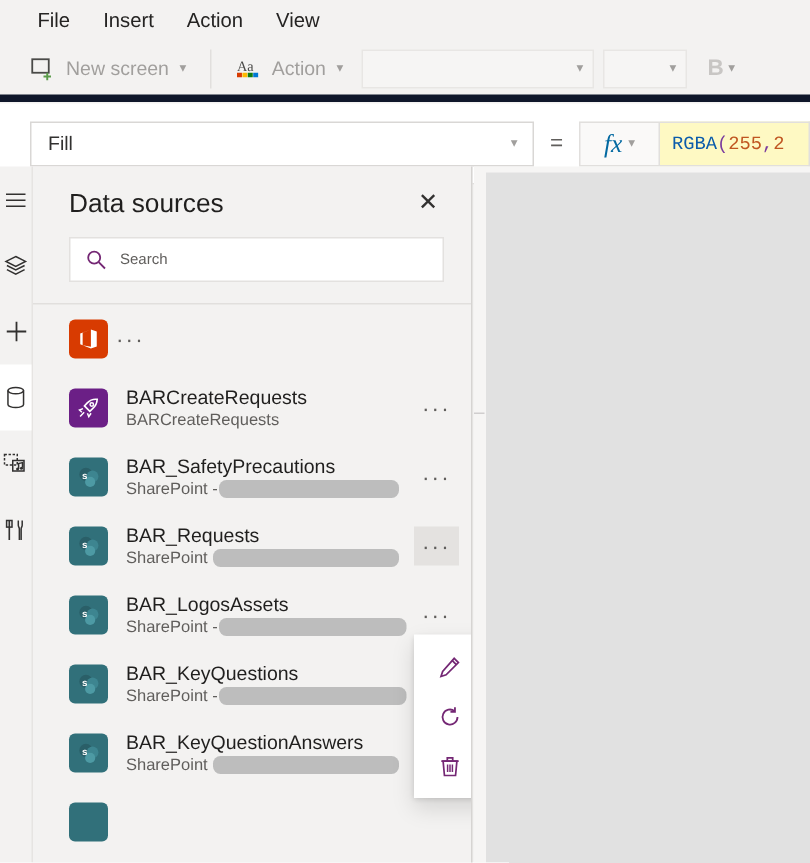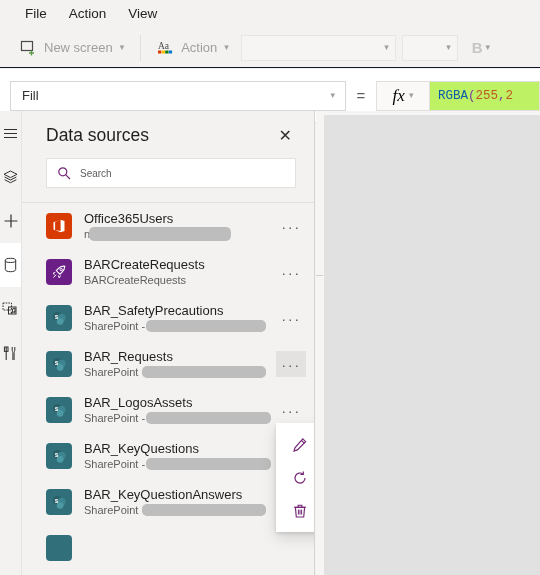--- a/index.html
+++ b/index.html
@@ -26,21 +26,21 @@
   .menu-item.active { font-weight: bold; color: #201f1e; }
   .menu-item.active::after {
     content: ""; position: absolute; left: 9px; right: 9px; bottom: 1px;
     height: 2px; background: #742774;
   }
 
   
   .ribbon {
     position: absolute; left: 0; top: 28px; width: 540px; height: 40px;
     background: #f3f2f1;
-    border-bottom: 1px solid #0f172a;
+    border-bottom: 5px solid #0f172a;
     display: flex; align-items: center; padding-left: 12px;
   }
   .rb-btn {
     display: flex; align-items: center; gap: 7px;
     height: 30px; padding: 0 8px; cursor: pointer;
     color: #a19f9d; font-size: 13px; white-space: nowrap;
   }
   .rb-sep {
     width: 1px; height: 26px; background: #e1dfdd; margin: 0 8px;
   }
@@ -57,37 +57,37 @@
   .bold-btn {
     width: 34px; height: 28px; margin-left: 6px;
     display: flex; align-items: center; justify-content: center; gap: 3px;
     font-size: 15px; color: #c8c6c4; cursor: pointer;
   }
 
   
   .formulabar {
     position: absolute; left: 0; top: 69px; width: 540px; height: 54px;
     background: #ffffff; border-bottom: 1px solid #e1dfdd;
-    display: flex; align-items: center; padding: 0 0 0 10px;
+    display: flex; align-items: center; padding: 0 0 0 20px;
   }
   .prop-select {
     width: 336px; height: 30px; border: 1px solid #d9d7d5; background: #fff;
     display: flex; align-items: center; justify-content: space-between;
     padding: 0 10px 0 11px; font-size: 13px; color: #323130; cursor: pointer;
   }
   .eq { width: 30px; text-align: center; font-size: 15px; color: #605e5c; }
   .fx-box {
     width: 54px; height: 30px; border: 1px solid #e1dfdd; background: #faf9f8;
     display: flex; align-items: center; justify-content: center; gap: 4px;
     cursor: pointer;
   }
-  .fx-glyph { font-family: "Liberation Serif", serif; font-style: italic; font-size: 17px; color: #000000; }
+  .fx-glyph { font-family: "Liberation Serif", serif; font-style: italic; font-size: 17px; color: #0369a1; }
   .formula-text {
     flex: 1; height: 30px; border: 1px solid #e1dfdd; border-left: none;
-    background: #bef264; display: flex; align-items: center; padding-left: 8px;
+    background: #fef9c3; display: flex; align-items: center; padding-left: 8px;
     font-family: "Liberation Mono", monospace; font-size: 12.5px;
     white-space: nowrap; overflow: hidden; cursor: text;
   }
   .fn-name { color: #0b5cab; }
   .fn-paren { color: #7a3b9e; }
   .fn-num { color: #c05621; }
 
   
   .rail {
     position: absolute; left: 0; top: 111px; width: 22px; height: 464px;
@@ -185,20 +185,21 @@
     background: #d0cece;
   }
 </style>
 </head>
 <body>
 
 <div id="app">
 
   <div class="menubar">
     <div class="menu-item">File</div>
+    <div class="menu-item">Insert</div>
     <div class="menu-item">Action</div>
     <div class="menu-item">View</div>
   </div>
 
   <div class="ribbon">
 
     <div class="rb-btn">
       <span class="ico">
         <svg width="17" height="17" viewBox="0 0 17 17">
           <rect x="1.5" y="2.5" width="11" height="9" fill="none" stroke="#4a4a48" stroke-width="1.2"></rect>
@@ -323,27 +324,20 @@
 
 
     <div class="ds-list">
 
       <div class="ds-row">
         <div class="ds-icon" style="background:#d83b01">
           <svg width="16" height="16" viewBox="0 0 16 16">
             <path d="M9.6 1.7 4.1 3.9v8.3l-1.6-.7V4.3l7.1-2.6 3.9 1.3v10l-3.9 1.3-5.5-2.2 5.5 1v-11z" fill="#ffffff"></path>
           </svg>
         </div>
-        <div class="ds-text">
-          <div class="ds-name">Office365Users</div>
-          <div class="ds-sub-wrap">
-            <div class="ds-sub">n</div>
-            <div class="redact" style="left:5px;width:142px;height:14px;top:0"></div>
-          </div>
-        </div>
         <div class="ds-more">···</div>
       </div>
 
       <div class="ds-row">
         <div class="ds-icon" style="background:#6b1f86">
           <svg width="16" height="16" viewBox="0 0 16 16">
             <path d="M13.8 2.2c-2.6-.3-5 .7-6.6 2.4L5.3 6.6l3.6 3.6 2-1.9c1.8-1.6 2.8-4 2.9-6.1z" fill="none" stroke="#ffffff" stroke-width="1.1"></path>
             <circle cx="10.2" cy="5.6" r="1.15" fill="none" stroke="#ffffff" stroke-width="1"></circle>
             <path d="M5.1 10.8 2.4 13.6M4.3 8.4 2 9.3l1.6 1.5M7.3 11.5l.9 2.3 1.5-2.3" fill="none" stroke="#ffffff" stroke-width="1"></path>
           </svg>

